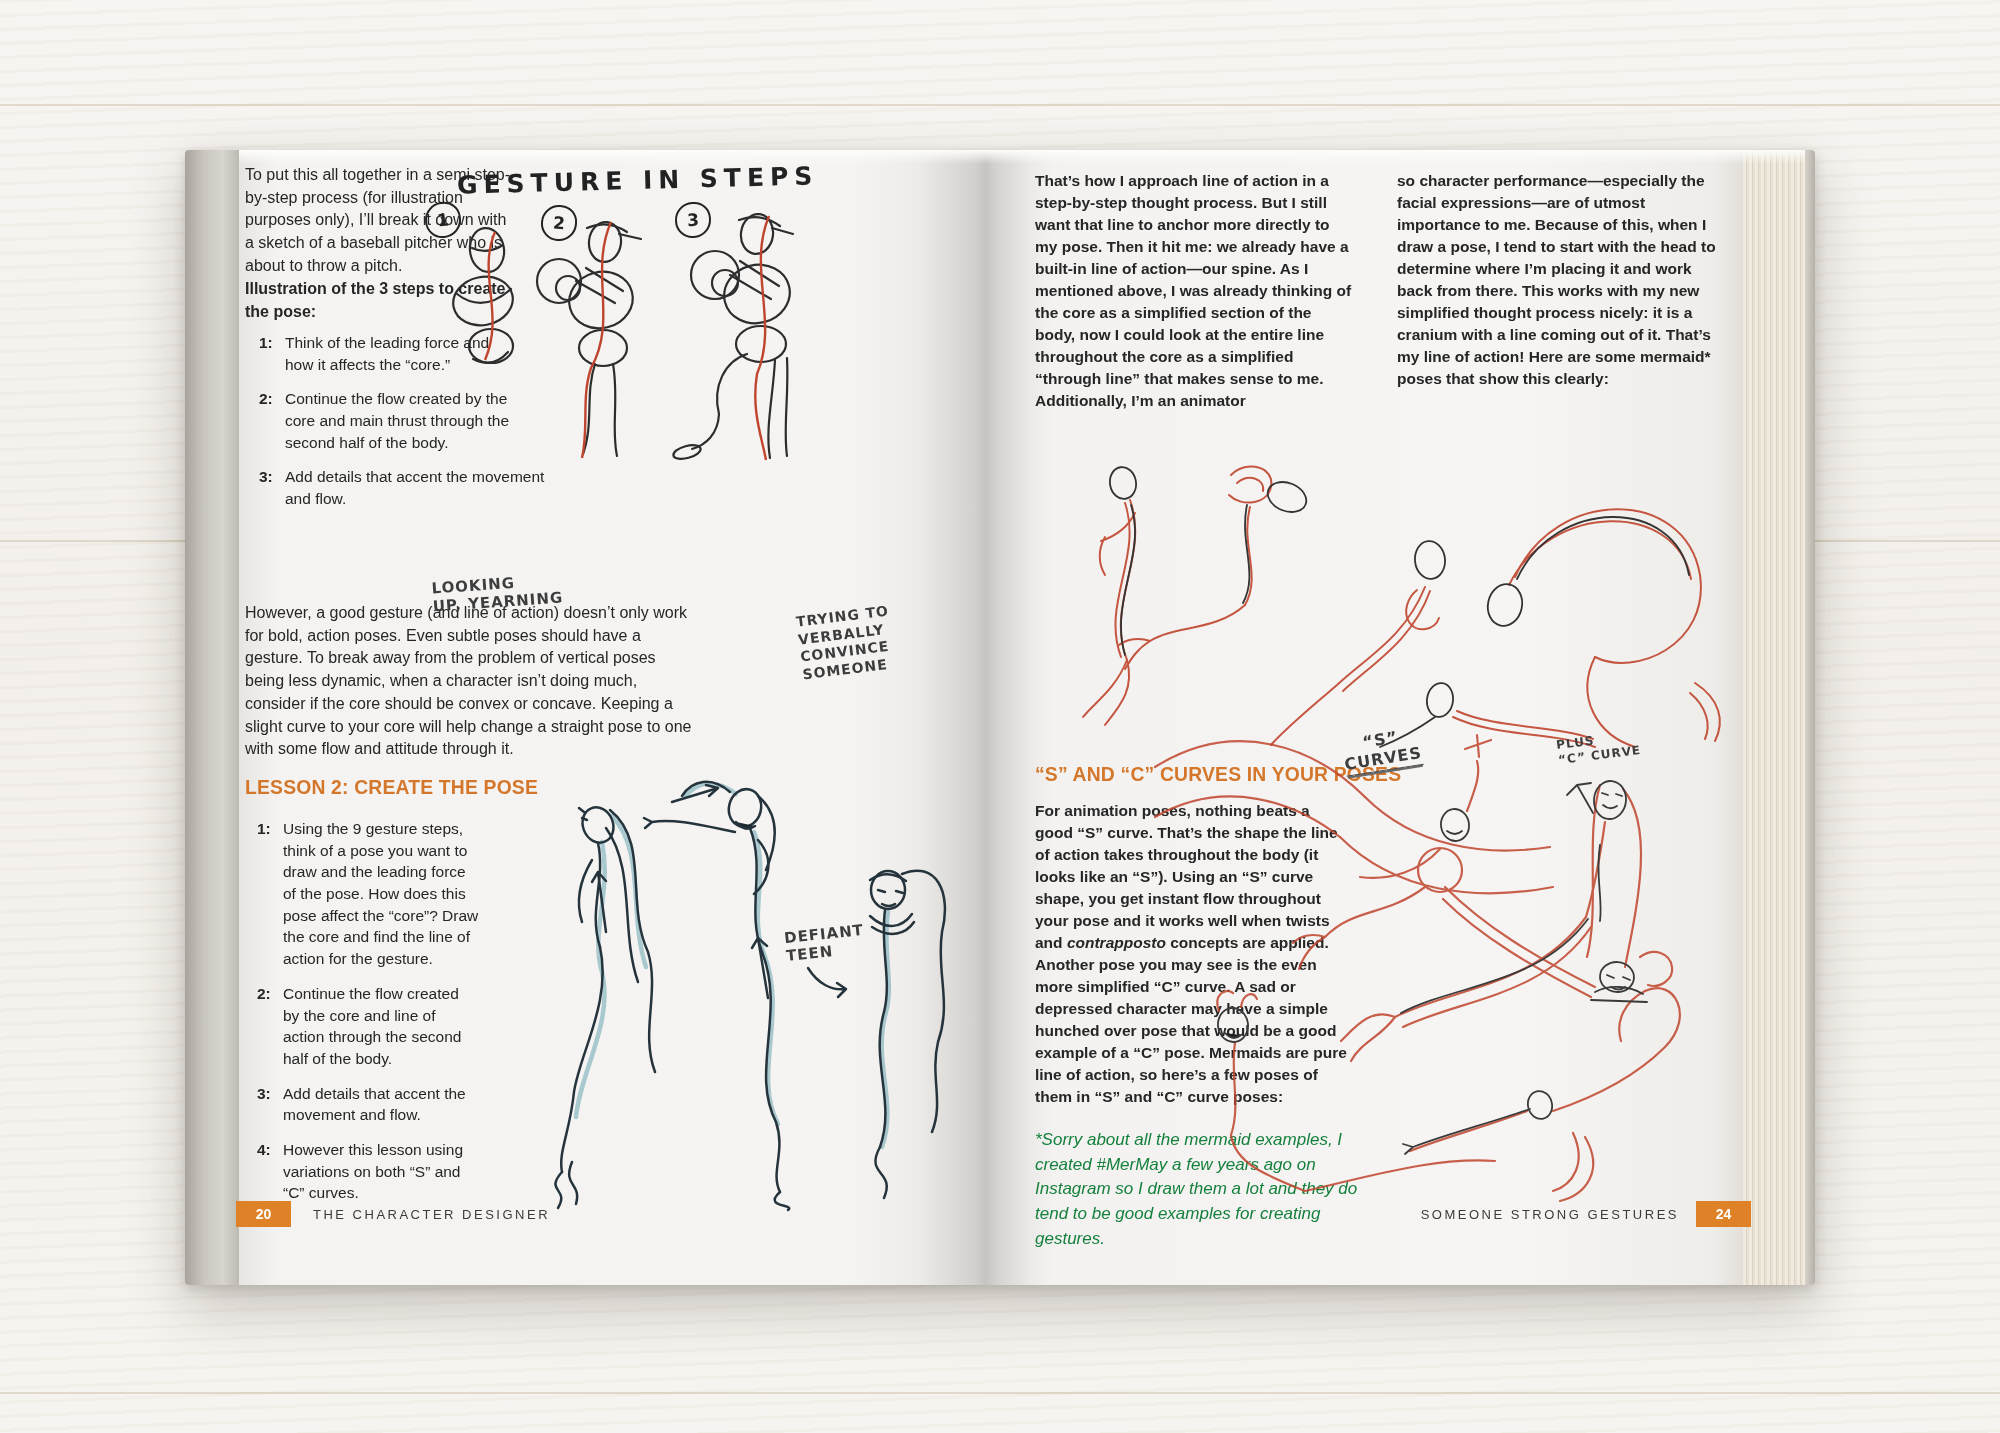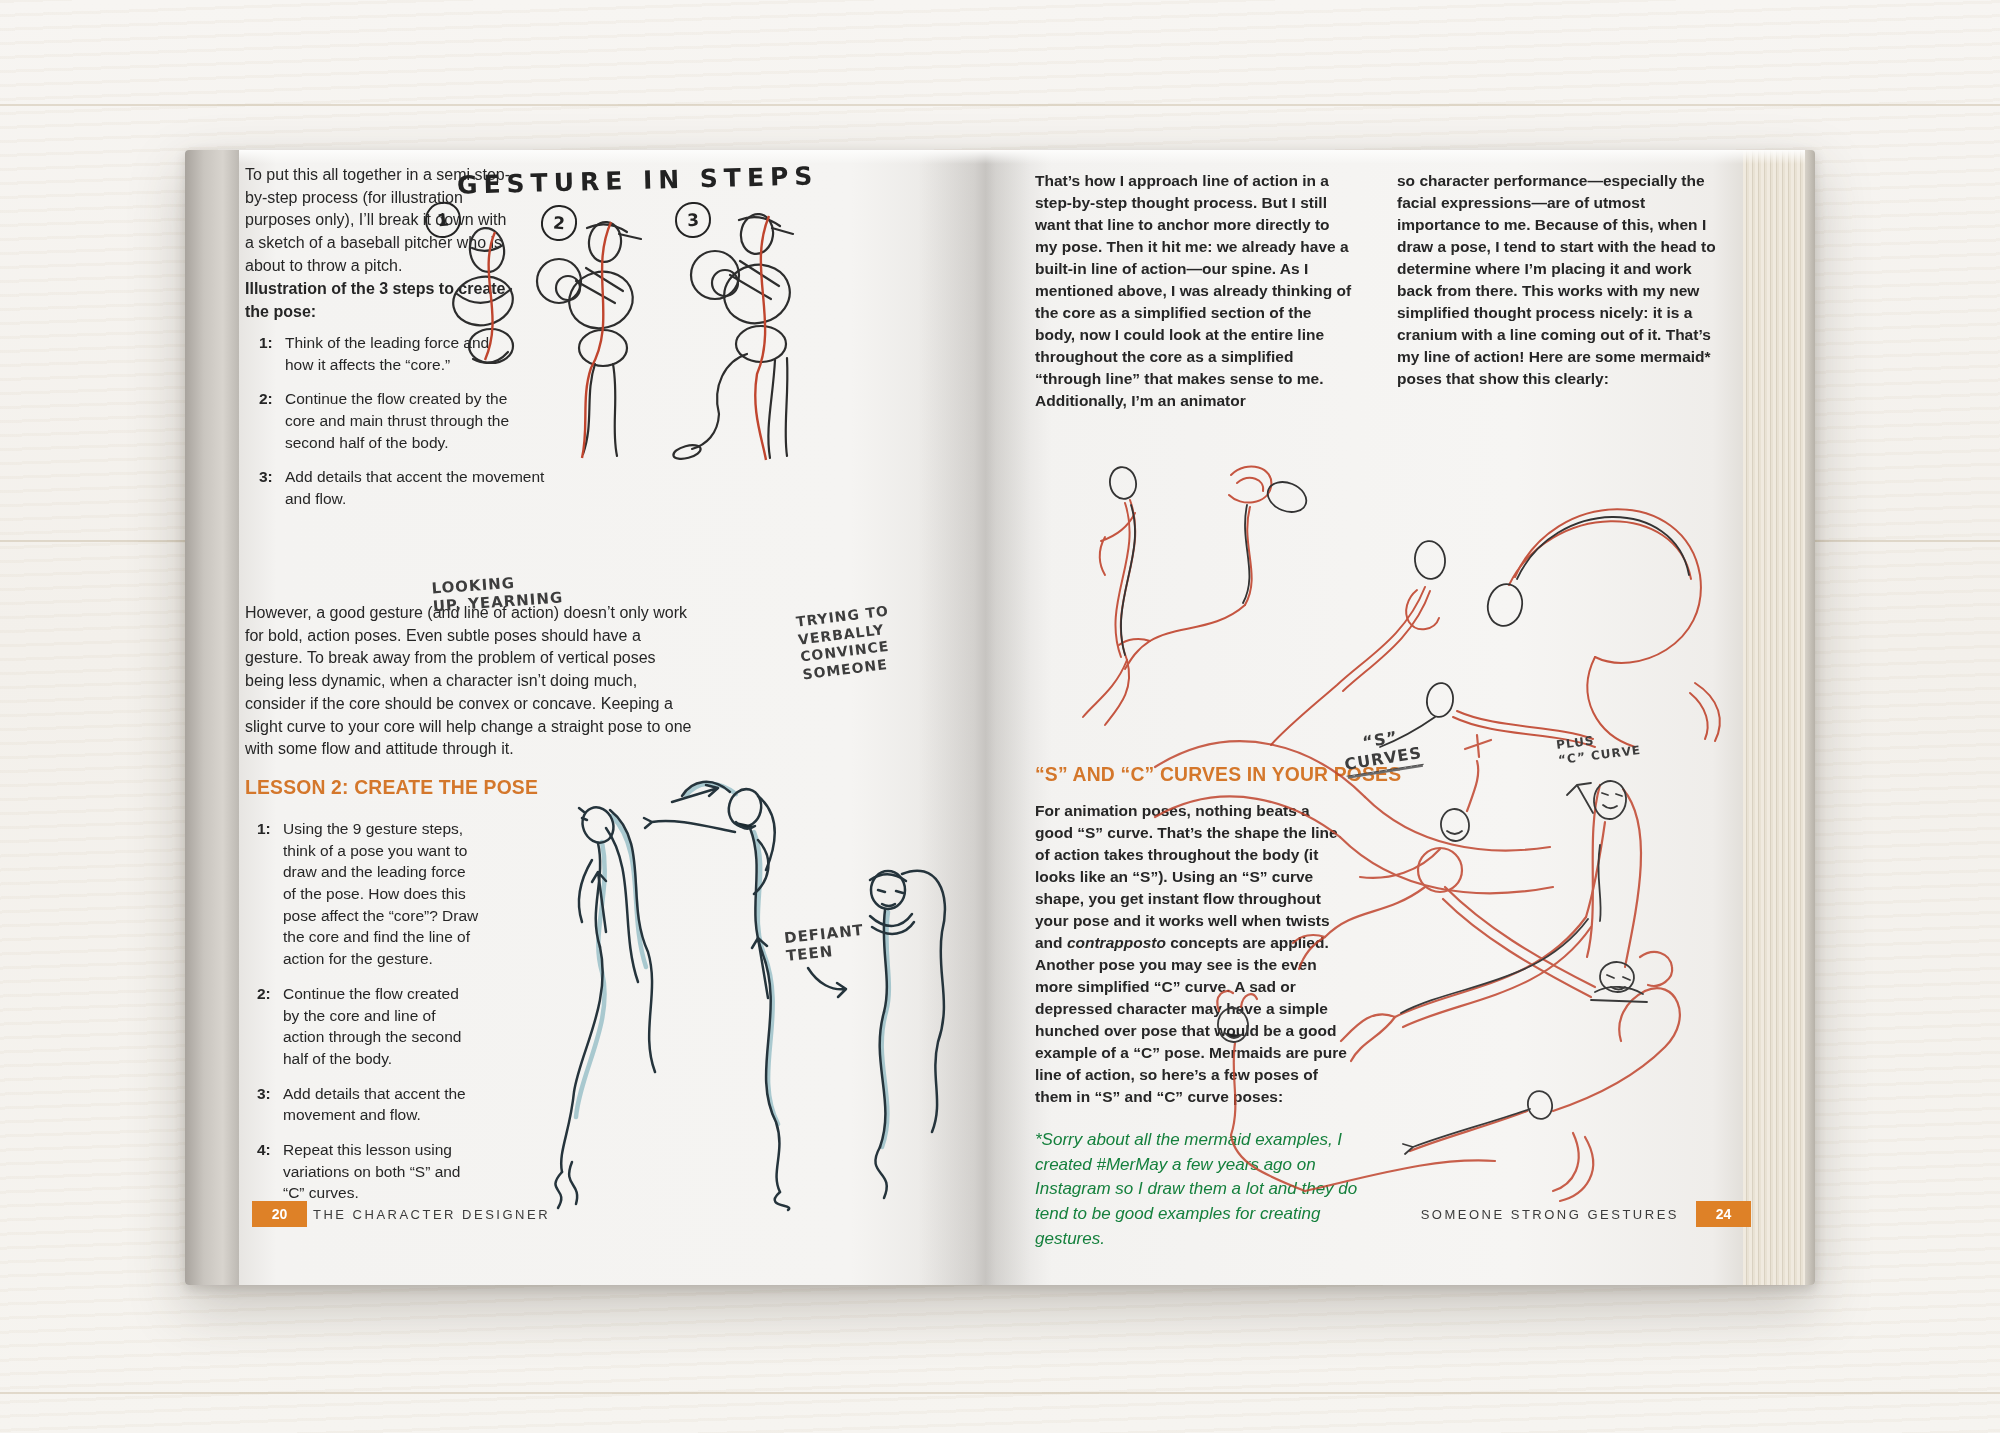--- a/index.html
+++ b/index.html
@@ -153,21 +153,21 @@
     <div class="li">
       <span class="num">2:</span>
       <span class="txt">Continue the flow created by the core and line of action through the second half of the body.</span>
     </div>
     <div class="li">
       <span class="num">3:</span>
       <span class="txt">Add details that accent the movement and flow.</span>
     </div>
     <div class="li">
       <span class="num">4:</span>
-      <span class="txt">Repeat this lesson using variations on both “S” and “C” curves.</span>
+      <span class="txt">However this lesson using variations on both “S” and “C” curves.</span>
     </div>
   </div>
 
   <svg style="left:355px;top:420px;width:430px;height:640px" viewBox="0 0 430 640">
 
     <g stroke="#5f9fae" stroke-width="4.5" opacity=".5" fill="none" stroke-linecap="round">
       <path d="M62,272 C72,322 50,362 62,402 C74,452 40,502 36,547"></path>
       <path d="M72,246 C106,282 88,342 106,397"></path>
       <path d="M214,262 C230,304 208,344 224,384 C248,444 212,504 238,554"></path>
       <path d="M196,224 C176,208 156,212 146,226"></path>
@@ -213,21 +213,21 @@
 
   <div class="hand" style="left:247px;top:425px;font-size:15px;transform:rotate(-4deg)">LOOKING
 UP, YEARNING</div>
   <div class="hand" style="left:614px;top:458px;font-size:14px;transform:rotate(-7deg);line-height:1.25">TRYING TO
 VERBALLY
 CONVINCE
 SOMEONE</div>
   <div class="hand" style="left:600px;top:775px;font-size:15px;transform:rotate(-6deg)">DEFIANT
 TEEN</div>
 
-  <div class="badge" style="left:67px;top:1051px">20</div>
+  <div class="badge" style="left:51px;top:1051px">20</div>
   <div class="footer-title" style="left:128px;top:1057px">THE CHARACTER DESIGNER</div>
 
   <div class="para small" style="left:850px;top:20px;width:318px">That’s how I approach line of action in a step-by-step thought process. But I still want that line to anchor more directly to my pose. Then it hit me: we already have a built-in line of action—our spine. As I mentioned above, I was already thinking of the core as a simplified section of the body, now I could look at the entire line throughout the core as a simplified “through line” that makes sense to me. Additionally, I’m an animator</div>
   <div class="para small" style="left:1212px;top:20px;width:322px">so character performance—especially the facial expressions—are of utmost importance to me. Because of this, when I draw a pose, I tend to start with the head to determine where I’m placing it and work back from there. This works with my new simplified thought process nicely: it is a cranium with a line coming out of it. That’s my line of action! Here are some mermaid* poses that show this clearly:</div>
 
   <svg style="left:850px;top:295px;width:700px;height:320px" viewBox="0 0 700 320">
     <g stroke="#c0452e" stroke-width="2" fill="none" stroke-linecap="round" opacity=".9">
       <path d="M95,55 C115,110 70,160 92,215"></path>
       <path d="M90,58 C108,112 66,158 86,212"></path>
       <path d="M92,215 C80,245 60,257 48,272"></path>

